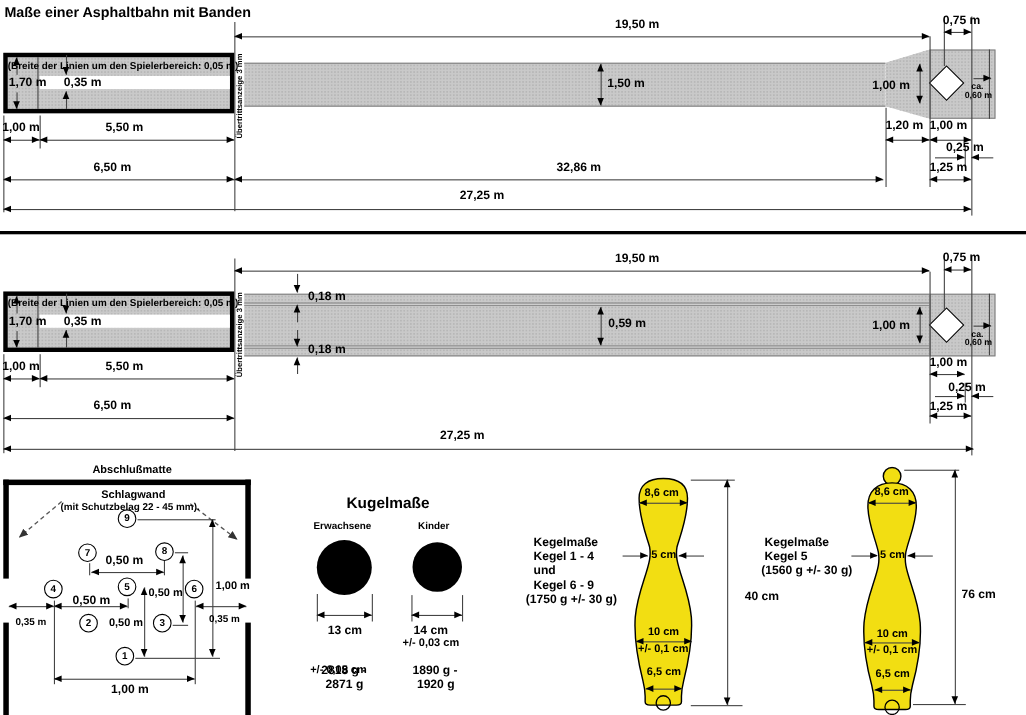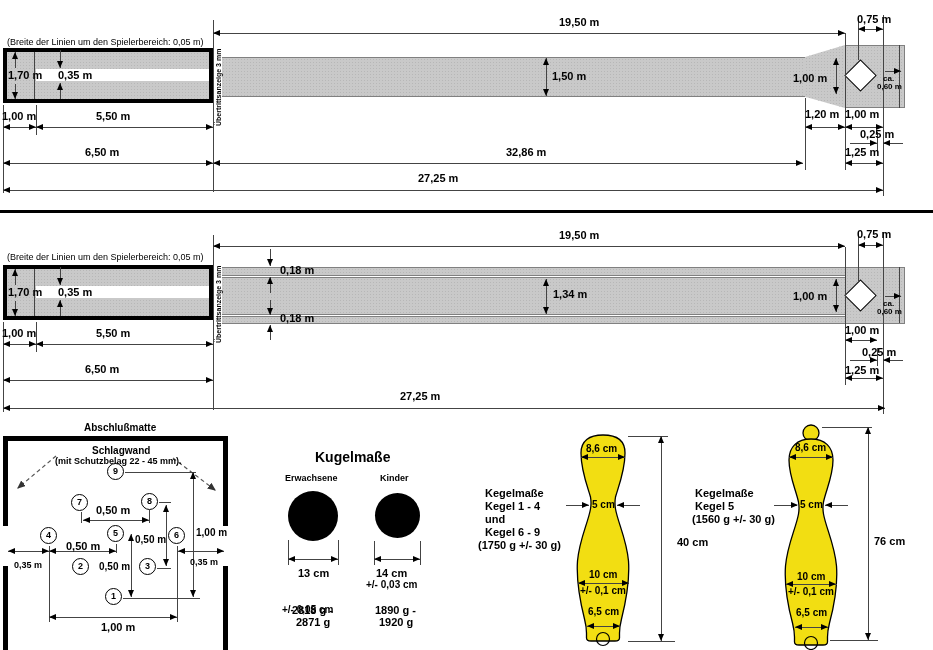--- a/index.html
+++ b/index.html
@@ -1,20 +1,20 @@
 <!DOCTYPE html>
 <html><head>
 <meta charset="utf-8">
 <style>
   html,body{margin:0;padding:0;background:#fff;}
   #canvas{position:relative;width:933px;height:650px;background:#ffffff;overflow:hidden;
           font-family:"Liberation Sans",sans-serif;color:#000;}
   .lb{position:absolute;font-weight:bold;font-size:11px;white-space:nowrap;z-index:6;}
   .fs8{font-size:8px;}.fs9{font-size:9px;}.fs10{font-size:10px;}.fs14{font-size:14px;}
-  .reg{font-weight:normal;}
+  .reg{font-weight:bold;margin-top:18px;}
   .ttl{position:absolute;font-size:13px;font-weight:bold;white-space:nowrap;z-index:6;}
   .und{text-decoration:underline;}
   .rot{position:absolute;font-size:7px;font-weight:bold;white-space:nowrap;width:86px;
        transform:rotate(-90deg);transform-origin:0 0;z-index:6;}
   .gray{background:#C9C9C9;background-image:radial-gradient(#b7b7b7 0.8px,transparent 0.8px);
         background-size:3px 3px;}
   .shape{position:absolute;box-sizing:border-box;}
   .band{border-top:1px solid #808080;border-bottom:1px solid #808080;}
   .blockb{border:1px solid #808080;}
   .pbox{position:absolute;box-sizing:border-box;border:4px solid #000;z-index:1;}
@@ -31,20 +31,21 @@
   .pc{position:absolute;width:15px;height:15px;border:1.5px solid #000;border-radius:50%;background:#fff;
       font-weight:bold;font-size:9px;text-align:center;line-height:15px;z-index:5;}
   .ball{position:absolute;border-radius:50%;background:#000;z-index:3;}
   .svgabs{position:absolute;z-index:3;}
 </style>
 </head>
 <body>
 
 <div id="canvas">
 
+  <span class="ttl" style="left:4px;top:3px;">Maße einer Asphaltbahn mit Banden</span>
   <span class="lb reg fs9" style="left:7px;top:37px;">(Breite der Linien um den Spielerbereich: 0,05 m)</span>
 
   <div class="shape gray band" style="left:222px;top:57px;width:583px;height:40px;"></div>
   <div class="shape gray" style="left:805px;top:45px;width:40px;height:63px;clip-path:polygon(0 19%,100% 0,100% 100%,0 82%);"></div>
   <div class="shape gray blockb" style="left:845px;top:45px;width:60px;height:63px;"></div>
   <div class="diamond" style="left:849px;top:64px;"></div>
   <div class="pbox gray" style="left:3px;top:48px;width:210px;height:55px;"></div>
   <div class="strip" style="left:36px;top:69px;width:173px;height:12px;"></div>
   <div class="rot" style="left:215px;top:126px;">Übertrittsanzeige 3 mm</div>
 
@@ -75,21 +76,21 @@
   <div class="shape gray blockb" style="left:845px;top:267px;width:60px;height:57px;"></div>
   <div class="diamond" style="left:849px;top:284px;"></div>
   <div class="pbox gray" style="left:3px;top:265px;width:210px;height:55px;"></div>
   <div class="strip" style="left:36px;top:286px;width:173px;height:12px;"></div>
   <div class="rot" style="left:215px;top:343px;">Übertrittsanzeige 3 mm</div>
 
   <span class="lb" style="left:559px;top:229px;">19,50 m</span>
   <span class="lb" style="left:857px;top:228px;">0,75 m</span>
   <span class="lb" style="left:280px;top:264px;">0,18 m</span>
   <span class="lb" style="left:280px;top:312px;">0,18 m</span>
-  <span class="lb" style="left:553px;top:288px;">1,34 m</span>
+  <span class="lb" style="left:553px;top:288px;">0,59 m</span>
   <span class="lb" style="left:793px;top:290px;">1,00 m</span>
   <span class="lb fs8" style="left:883px;top:299px;">ca.</span>
   <span class="lb fs8" style="left:877px;top:307px;">0,60 m</span>
   <span class="lb" style="left:8px;top:286px;">1,70 m</span>
   <span class="lb" style="left:58px;top:286px;">0,35 m</span>
   <span class="lb" style="left:2px;top:327px;">1,00 m</span>
   <span class="lb" style="left:96px;top:327px;">5,50 m</span>
   <span class="lb" style="left:845px;top:324px;">1,00 m</span>
   <span class="lb" style="left:862px;top:346px;">0,25 m</span>
   <span class="lb" style="left:85px;top:363px;">6,50 m</span>

